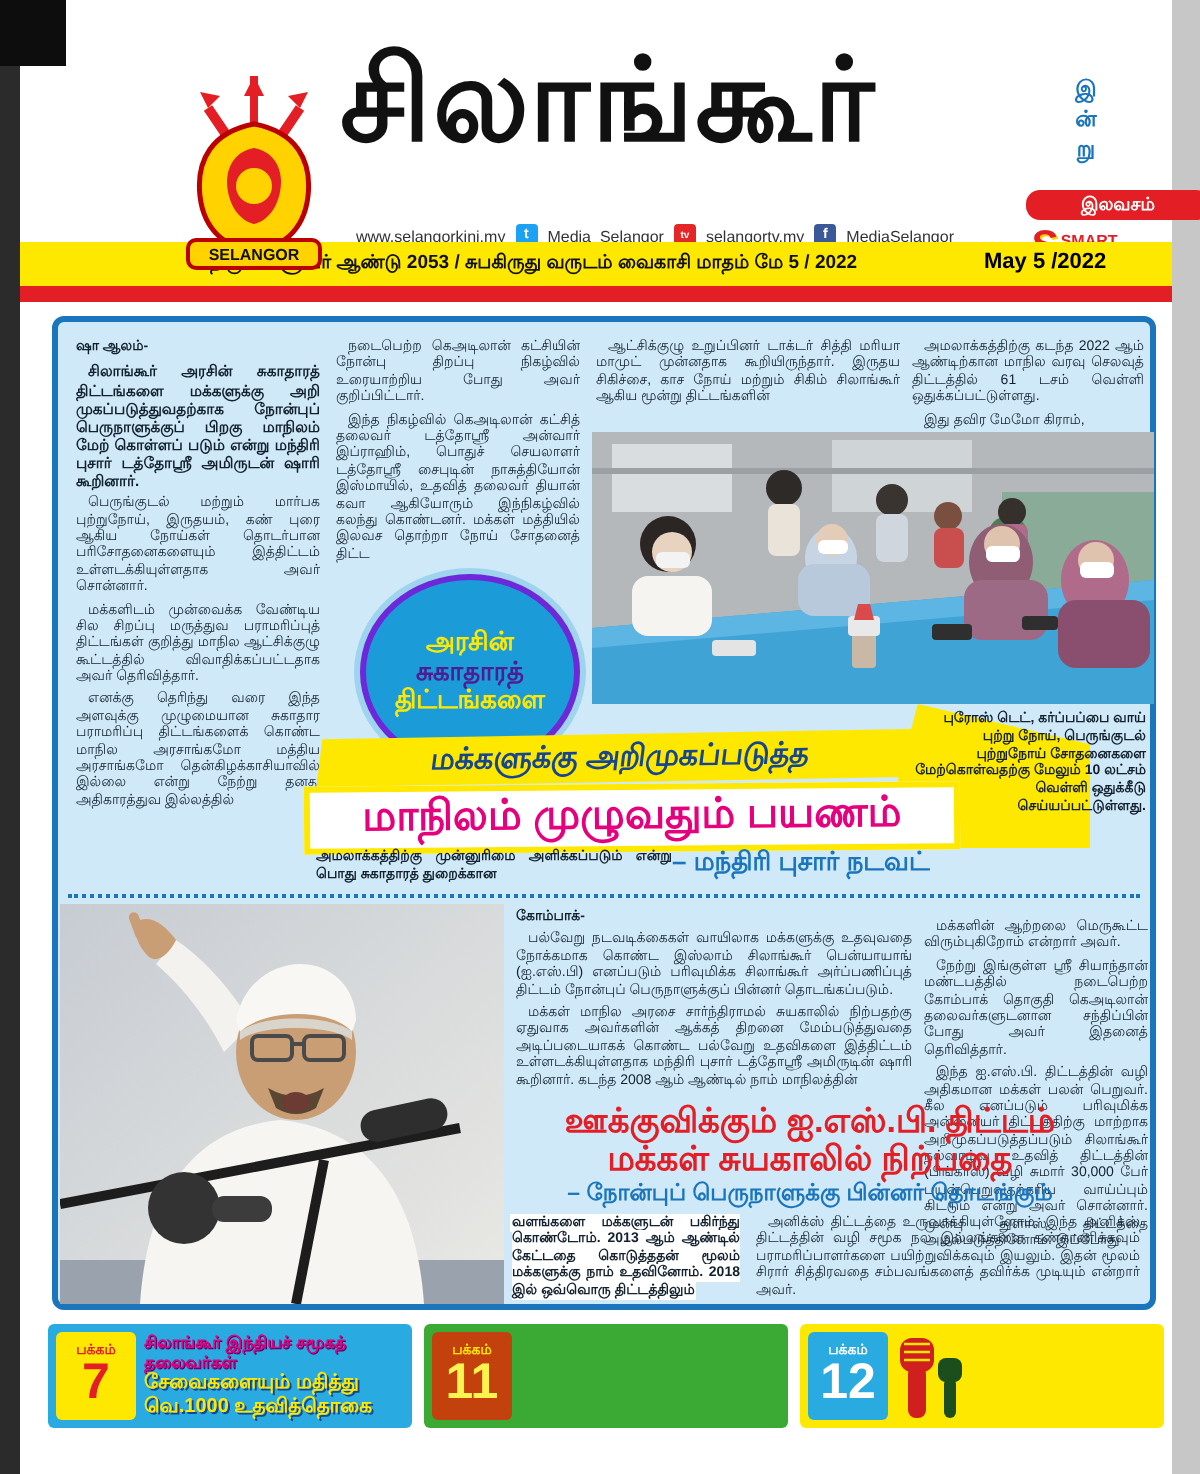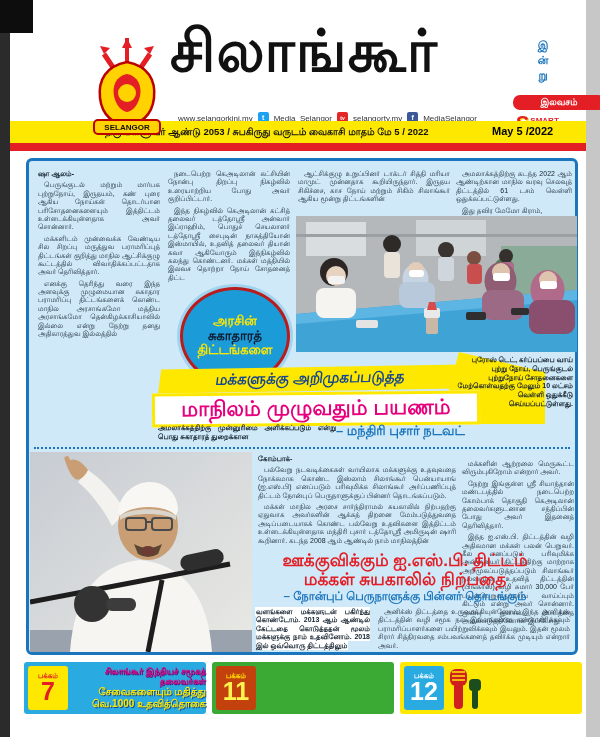--- a/index.html
+++ b/index.html
@@ -32,24 +32,24 @@
   .crest{left:86px;top:36px;width:82px;height:108px;z-index:5;}
   
   .mainbox{left:26px;top:158px;width:552px;height:497px;background:#cfe9f8;
            border:3px solid #1b75bc;border-radius:6px;box-sizing:border-box;}
   .t7{font-size:7px;line-height:1.2;color:#13212e;text-align:justify;}
   .t7 p{margin:0 0 3px 0;text-indent:6px;}
   .lead{font-weight:bold;font-size:7.6px;}
   .dateline{font-weight:bold;text-indent:0 !important;}
   
   .circle-badge{left:180px;top:287px;width:104px;height:92px;border-radius:50%;
-    background:#1b9cd8;border:3px solid #b91c1c;box-shadow:0 0 0 3px #9fd4ef;
+    background:#1b9cd8;border:3px solid #6d28d9;box-shadow:0 0 0 3px #9fd4ef;
     display:flex;flex-direction:column;align-items:center;justify-content:center;
     text-align:center;font-weight:bold;font-size:13px;line-height:1.15;z-index:6;}
-  .cb-y{color:#ffe800;} .cb-w{color:#0f172a;}
+  .cb-y{color:#ffe800;} .cb-w{color:#4c1d95;}
   .kicker{left:160px;top:367px;width:300px;height:24px;background:#ffe800;transform:skewX(-8deg) rotate(-1deg);
     display:flex;align-items:center;justify-content:center;font-size:15px;font-weight:bold;color:#16468f;z-index:6;}
   .wedge{left:440px;top:352px;width:105px;height:72px;background:#ffe800;
     clip-path:polygon(18% 0,100% 28%,100% 100%,0 100%);z-index:4;}
   .band{left:152px;top:392px;width:322px;height:28px;background:#ffffff;border:3px solid #ffe800;
     display:flex;align-items:center;justify-content:center;font-size:21px;font-weight:bold;color:#e6007e;
     white-space:nowrap;z-index:6;transform:rotate(-0.5deg);}
   .subtext{left:158px;top:424px;width:178px;font-size:7px;font-weight:bold;color:#13212e;text-align:justify;z-index:6;}
   .byline1{left:336px;top:423px;width:150px;font-size:13px;font-weight:bold;color:#1b75bc;z-index:6;}
   .sidenote{left:455px;top:356px;width:118px;font-size:7px;font-weight:bold;color:#13212e;
@@ -59,21 +59,21 @@
   .head2{left:252px;top:552px;width:306px;text-align:center;font-size:17px;font-weight:bold;
     color:#e31e24;line-height:1.1;z-index:6;}
   .sub2{left:252px;top:590px;width:306px;text-align:center;font-size:11.5px;font-weight:bold;color:#1b75bc;z-index:6;}
   .hl-white span{background:#ffffff;box-shadow:0 0 0 1px #fff;}
   
   .teaser{top:662px;height:52px;border-radius:3px;display:flex;align-items:center;z-index:7;}
   .pgbox{width:40px;height:44px;margin:0 4px;border-radius:3px;display:flex;flex-direction:column;
     align-items:center;justify-content:center;line-height:1;}
   .pgword{font-size:7px;font-weight:bold;}
   .pgnum{font-size:25px;font-weight:bold;}
-  .tz{flex:1;text-align:right;font-weight:bold;line-height:1.12;}
+  .tz{flex:1;text-align:left;font-weight:bold;line-height:1.12;}
   .t1box{left:24px;width:182px;background:#29abe2;}
   .t1l1{color:#e6007e;font-size:8.5px;text-shadow:0.5px 0.5px 0 #4d006b;}
   .t1l2{color:#ffe800;font-size:10px;text-shadow:1px 1px 0 #16468f;}
   .t2box{left:212px;width:182px;background:#3aaa35;}
   .t2l1{color:#ffe800;font-size:8.6px;text-shadow:1px 1px 0 #333;}
   .t2strip{background:#ffe800;border-radius:6px;margin:1px 3px 0 3px;padding:1px 0;}
   .t2l3{color:#e31e24;font-size:6.4px;line-height:1.15;}
   .t3box{left:400px;width:182px;background:#ffe800;}
   .t3l1{color:#1b75bc;font-size:11.5px;}
   .t3l2{color:#e31e24;font-size:12.5px;}
@@ -128,20 +128,21 @@
 
 <div class="abs yellow-bar"></div>
 <div class="abs red-bar"></div>
 <div class="abs date-tamil">திருவள்ளுவர் ஆண்டு 2053  /  சுபகிருது வருடம் வைகாசி மாதம்   மே 5 / 2022</div>
 <div class="abs date-eng">May 5 /2022</div>
 
 <div class="abs mainbox"></div>
 
 <div class="abs t7" style="left:38px;top:170px;width:122px;">
   <p class="dateline">ஷா ஆலம்-</p>
+  <p class="lead">சிலாங்கூர் அரசின் சுகாதாரத் திட்டங்களை மக்களுக்கு அறி முகப்படுத்துவதற்காக நோன்புப் பெருநாளுக்குப் பிறகு மாநிலம் மேற் கொள்ளப் படும் என்று மந்திரி புசார் டத்தோஸ்ரீ அமிருடன் ஷாரி கூறினார்.</p>
   <p>பெருங்குடல் மற்றும் மார்பக புற்றுநோய், இருதயம், கண் புரை ஆகிய நோய்கள் தொடர்பான பரிசோதனைகளையும் இத்திட்டம் உள்ளடக்கியுள்ளதாக அவர் சொன்னார்.</p>
   <p>மக்களிடம் முன்வைக்க வேண்டிய சில சிறப்பு மருத்துவ பராமரிப்புத் திட்டங்கள் குறித்து மாநில ஆட்சிக்குழு கூட்டத்தில் விவாதிக்கப்பட்டதாக அவர் தெரிவித்தார்.</p>
   <p>எனக்கு தெரிந்து வரை இந்த அளவுக்கு முழுமையான சுகாதார பராமரிப்பு திட்டங்களைக் கொண்ட மாநில அரசாங்கமோ மத்திய அரசாங்கமோ தென்கிழக்காசியாவில் இல்லை என்று நேற்று தனது அதிகாரத்துவ இல்லத்தில்</p>
 </div>
 <div class="abs t7" style="left:168px;top:170px;width:122px;">
   <p>நடைபெற்ற கெஅடிலான் கட்சியின் நோன்பு திறப்பு நிகழ்வில் உரையாற்றிய போது அவர் குறிப்பிட்டார்.</p>
   <p>இந்த நிகழ்வில் கெஅடிலான் கட்சித் தலைவர் டத்தோஸ்ரீ அன்வார் இப்ராஹிம், பொதுச் செயலாளர் டத்தோஸ்ரீ சைபுடின் நாசுத்தியோன் இஸ்மாயில், உதவித் தலைவர் தியான் கவா ஆகியோரும் இந்நிகழ்வில் கலந்து கொண்டனர். மக்கள் மத்தியில் இலவச தொற்றா நோய் சோதனைத் திட்ட</p>
 </div>
 <div class="abs t7" style="left:298px;top:170px;width:152px;">
   <p>ஆட்சிக்குழு உறுப்பினர் டாக்டர் சித்தி மரியா மாமுட் முன்னதாக கூறியிருந்தார். இருதய சிகிச்சை, காச நோய் மற்றும் சிகிம் சிலாங்கூர் ஆகிய மூன்று திட்டங்களின்</p>

